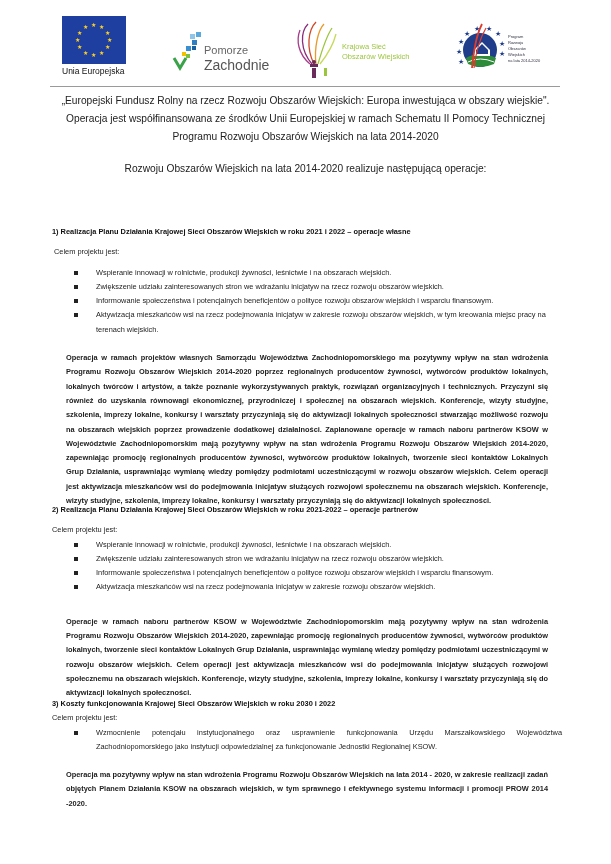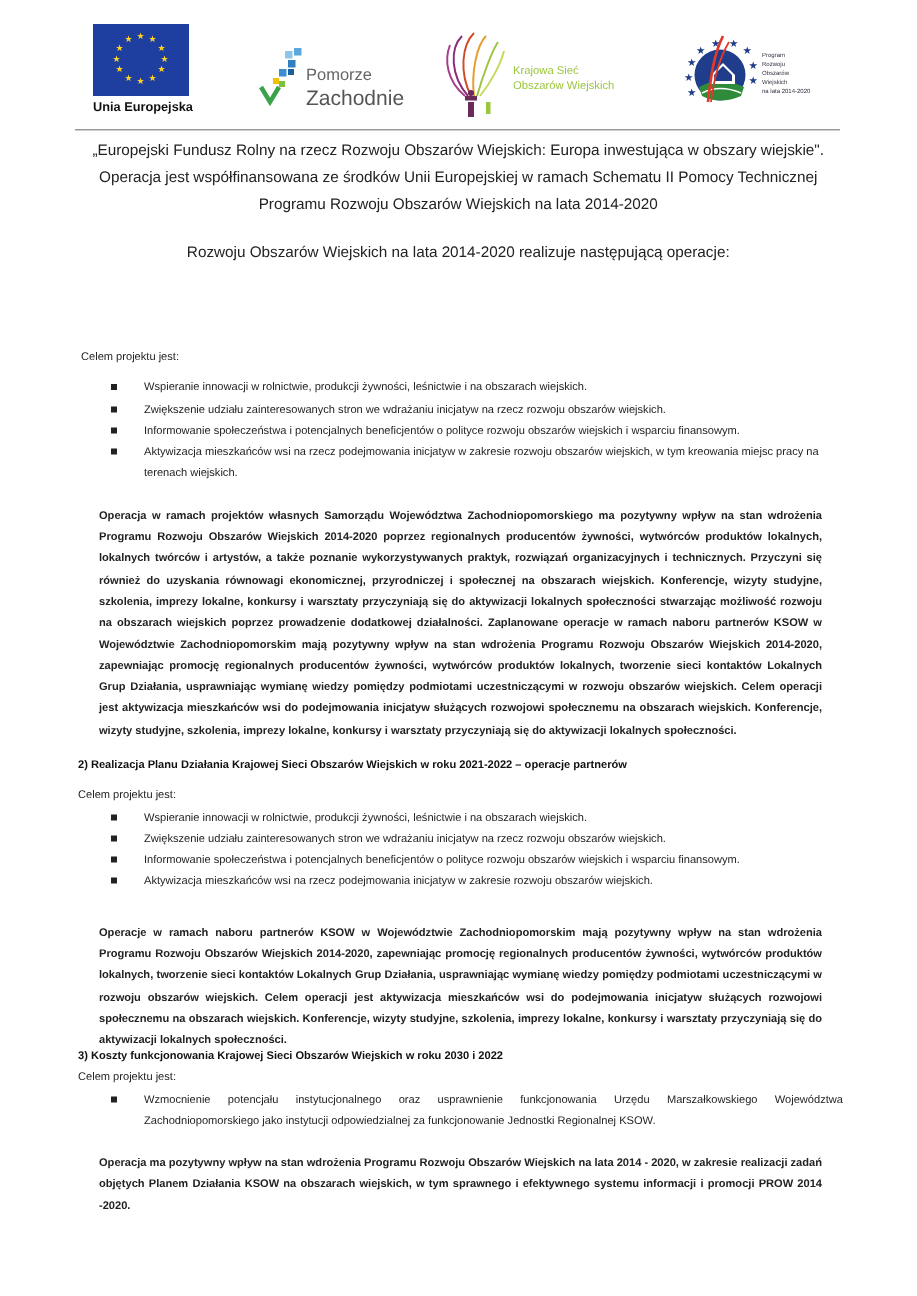--- a/index.html
+++ b/index.html
@@ -3,21 +3,21 @@
 <meta charset="utf-8">
 <style>
   html, body { margin: 0; padding: 0; background: #ffffff; }
   body { width: 611px; height: 864px; position: relative; overflow: hidden;
          font-family: "Liberation Sans", sans-serif; color: #1a1a1a; }
   .logos { position: absolute; top: 14px; left: 0; width: 611px; height: 70px; }
   .logo { position: absolute; }
   .eu { left: 62px; top: 2px; width: 72px; height: 62px; }
   .eu .flag { width: 64px; height: 48px; background: #1f3fa0; position: relative; margin-left: 0; }
   .eu .star { position: absolute; color: #ffd21f; font-size: 6px; line-height: 6px; }
-  .eu .cap { font-size: 8.5px; font-weight: bold; color: #111; margin-top: 2px; white-space: nowrap; }
+  .eu .cap { font-size: 8.5px; font-weight: normal; color: #111; margin-top: 2px; white-space: nowrap; }
   .pz { left: 172px; top: 14px; width: 100px; height: 50px; }
   .pz svg { position: absolute; left: 0; top: 0; }
   .pz .t1 { position: absolute; left: 32px; top: 16px; font-size: 11px; color: #666; }
   .pz .t2 { position: absolute; left: 32px; top: 29px; font-size: 14px; font-weight: normal; color: #555; }
   .ksow { left: 294px; top: 6px; width: 140px; height: 60px; }
   .ksow svg { position: absolute; left: 0; top: 0; }
   .ksow .t { position: absolute; left: 48px; font-size: 7.5px; color: #9bc53d; white-space: nowrap; }
   .prow { left: 452px; top: 6px; width: 110px; height: 60px; }
   .prow svg { position: absolute; left: 0; top: 0; }
   .prow .t { position: absolute; left: 56px; top: 14px; font-size: 4px; line-height: 6px; color: #334; white-space: pre; }
@@ -122,20 +122,21 @@
 <div class="center" style="top:92px">
   <div>„Europejski Fundusz Rolny na rzecz Rozwoju Obszarów Wiejskich: Europa inwestująca w obszary wiejskie".</div>
   <div>Operacja jest współfinansowana ze środków Unii Europejskiej w ramach Schematu II Pomocy Technicznej</div>
   <div>Programu Rozwoju Obszarów Wiejskich na lata 2014-2020</div>
 </div>
 <div class="center" style="top:160px">
   <div>Rozwoju Obszarów Wiejskich na lata 2014-2020 realizuje następującą operacje:</div>
 </div>
 
 <div class="sec" style="top:225px">
+  <h3>1) Realizacja Planu Działania Krajowej Sieci Obszarów Wiejskich w roku 2021 i 2022 – operacje własne</h3>
   <div class="gap"></div>
   <div style="padding-left:2px">Celem projektu jest:</div>
   <div class="gap"></div>
   <ul>
     <li>Wspieranie innowacji w rolnictwie, produkcji żywności, leśnictwie i na obszarach wiejskich.</li>
     <li>Zwiększenie udziału zainteresowanych stron we wdrażaniu inicjatyw na rzecz rozwoju obszarów wiejskich.</li>
     <li>Informowanie społeczeństwa i potencjalnych beneficjentów o polityce rozwoju obszarów wiejskich i wsparciu finansowym.</li>
     <li>Aktywizacja mieszkańców wsi na rzecz podejmowania inicjatyw w zakresie rozwoju obszarów wiejskich, w tym kreowania miejsc pracy na terenach wiejskich.</li>
   </ul>
   <p>Operacja w ramach projektów własnych Samorządu Województwa Zachodniopomorskiego ma pozytywny wpływ na stan wdrożenia Programu Rozwoju Obszarów Wiejskich 2014-2020 poprzez  regionalnych producentów żywności, wytwórców produktów lokalnych, lokalnych twórców i artystów, a także poznanie wykorzystywanych praktyk, rozwiązań organizacyjnych i technicznych. Przyczyni się również do uzyskania równowagi ekonomicznej, przyrodniczej i społecznej na obszarach wiejskich. Konferencje, wizyty studyjne, szkolenia, imprezy lokalne, konkursy i warsztaty przyczyniają się do aktywizacji lokalnych społeczności stwarzając możliwość rozwoju na obszarach wiejskich poprzez prowadzenie dodatkowej działalności. Zaplanowane operacje w ramach naboru partnerów KSOW w Województwie Zachodniopomorskim mają pozytywny wpływ na stan wdrożenia Programu Rozwoju Obszarów Wiejskich 2014-2020, zapewniając promocję regionalnych producentów żywności, wytwórców produktów lokalnych, tworzenie sieci kontaktów Lokalnych Grup Działania, usprawniając wymianę wiedzy pomiędzy podmiotami uczestniczącymi w rozwoju obszarów wiejskich. Celem operacji jest aktywizacja mieszkańców wsi do podejmowania inicjatyw służących rozwojowi społecznemu na obszarach wiejskich. Konferencje, wizyty studyjne, szkolenia, imprezy lokalne, konkursy i warsztaty przyczyniają się do aktywizacji lokalnych społeczności.</p>

